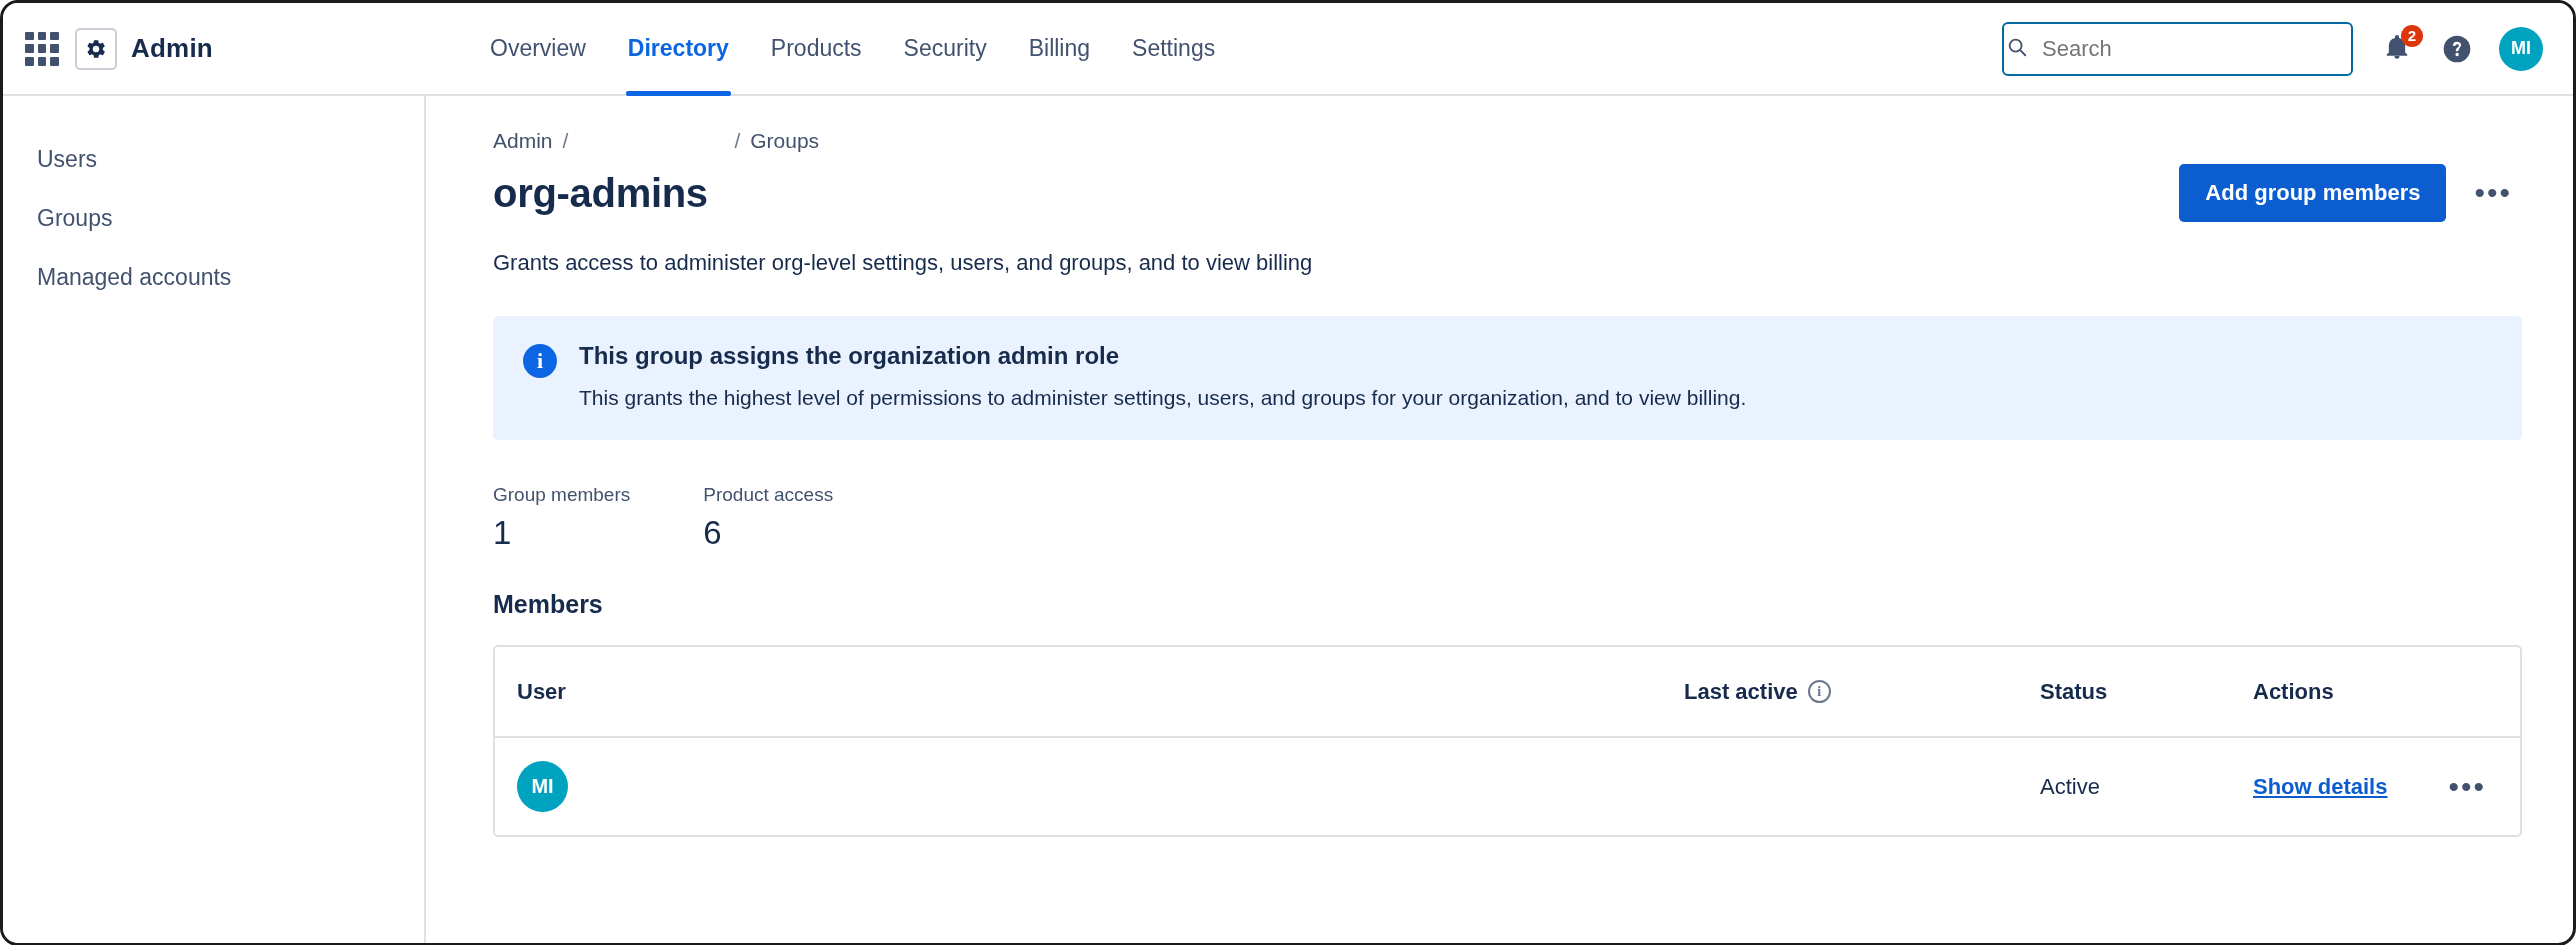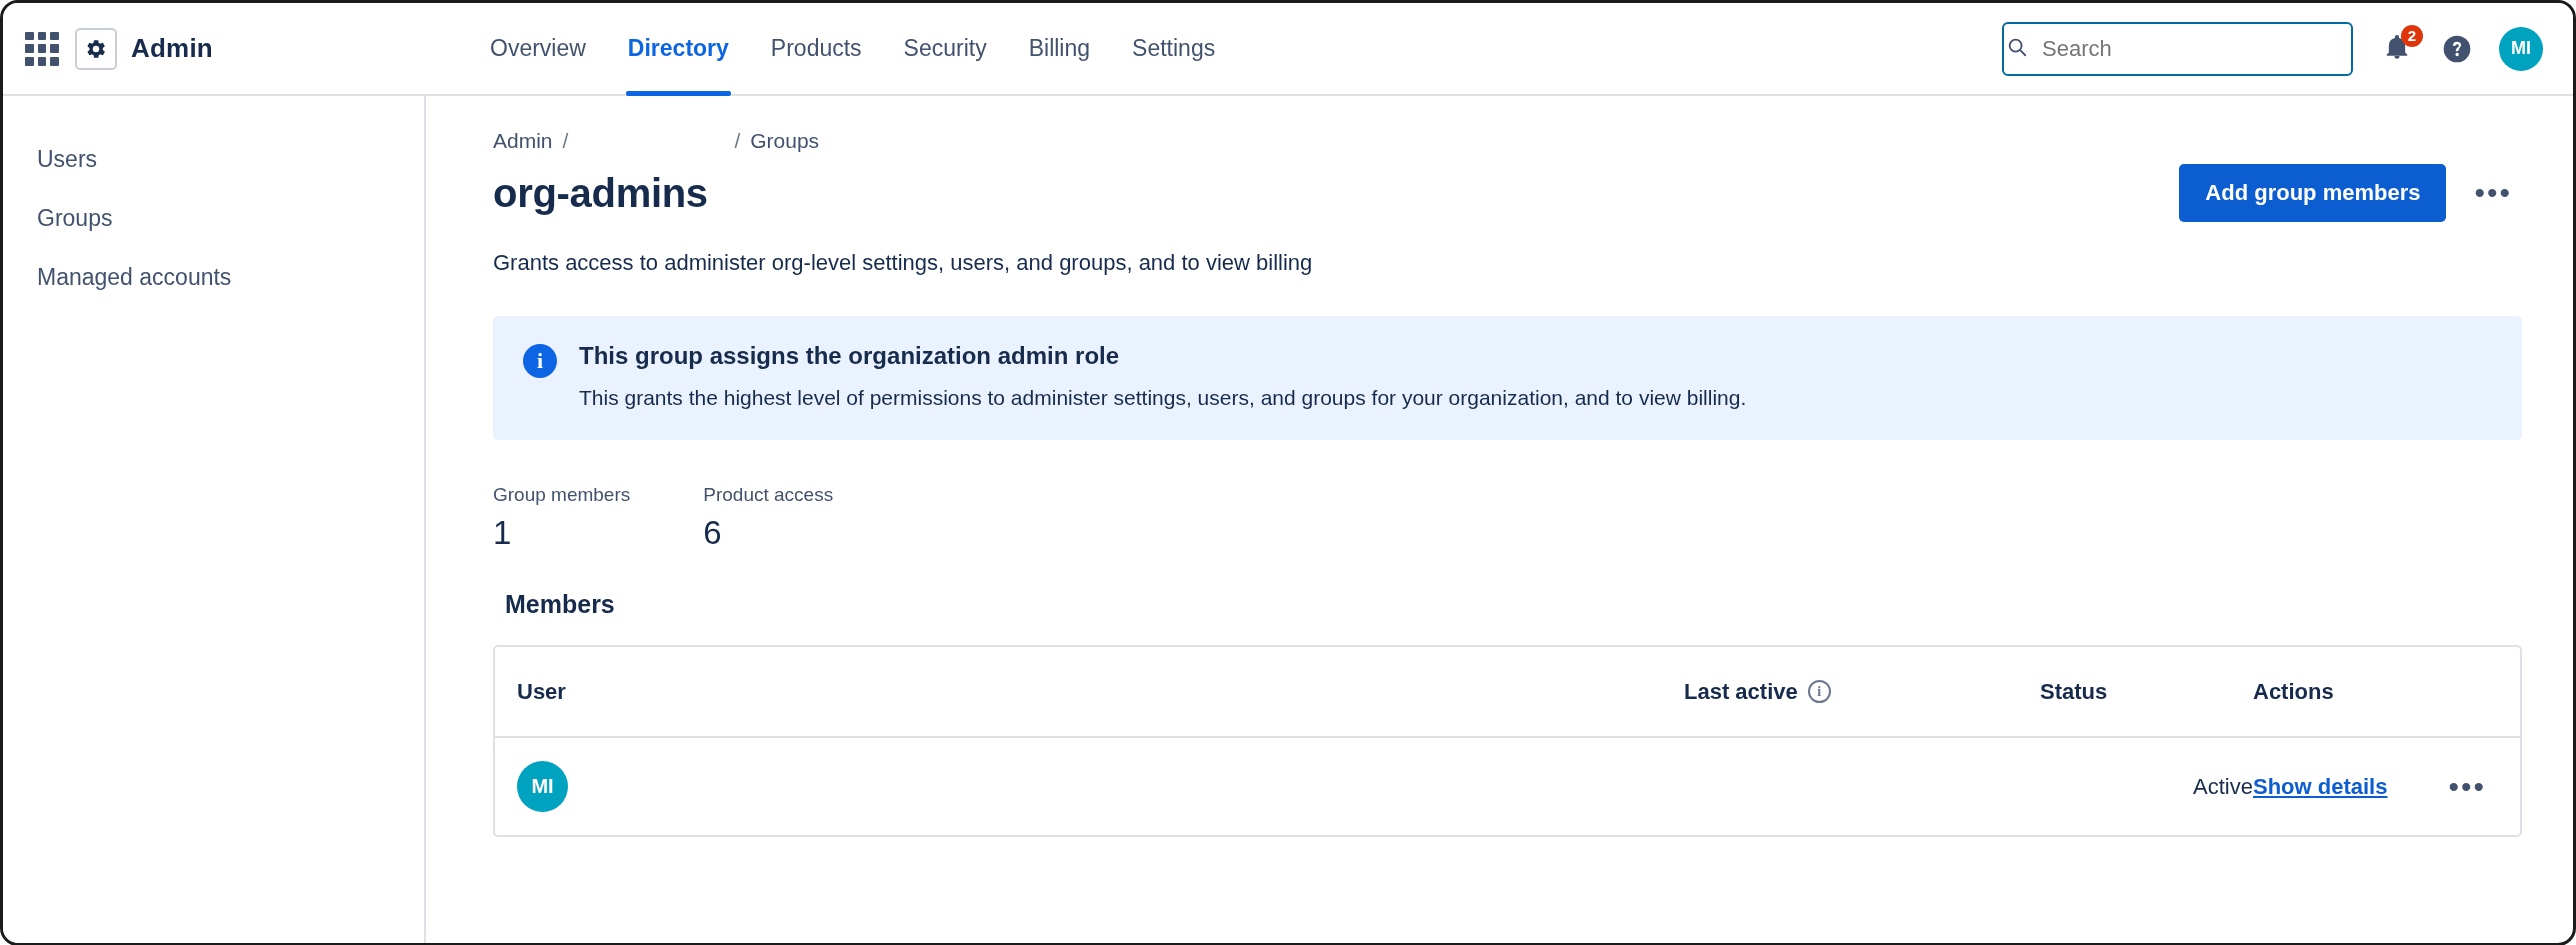--- a/index.html
+++ b/index.html
@@ -304,21 +304,20 @@
     font-size: 33px;
     color: #172b4d;
     margin-top: 8px;
   }
 
   .section-title {
     font-size: 25px;
     font-weight: bold;
     color: #172b4d;
     margin-top: 38px;
-    margin-left: 12px;
   }
 
   
   .table {
     margin-top: 26px;
     border: 2px solid #dfe1e6;
     border-radius: 5px;
     overflow: hidden;
   }
   .thead {
@@ -365,21 +364,20 @@
     color: #fff;
     font-size: 20px;
     font-weight: bold;
     display: flex;
     align-items: center;
     justify-content: center;
   }
   .td {
     font-size: 22px;
     color: #172b4d;
-    text-align: right;
   }
   .link-action {
     font-size: 22px;
     color: #0c5ed0;
     text-decoration: underline;
     cursor: pointer;
     font-weight: bold;
   }
   .actions-cell {
     flex: 1;

